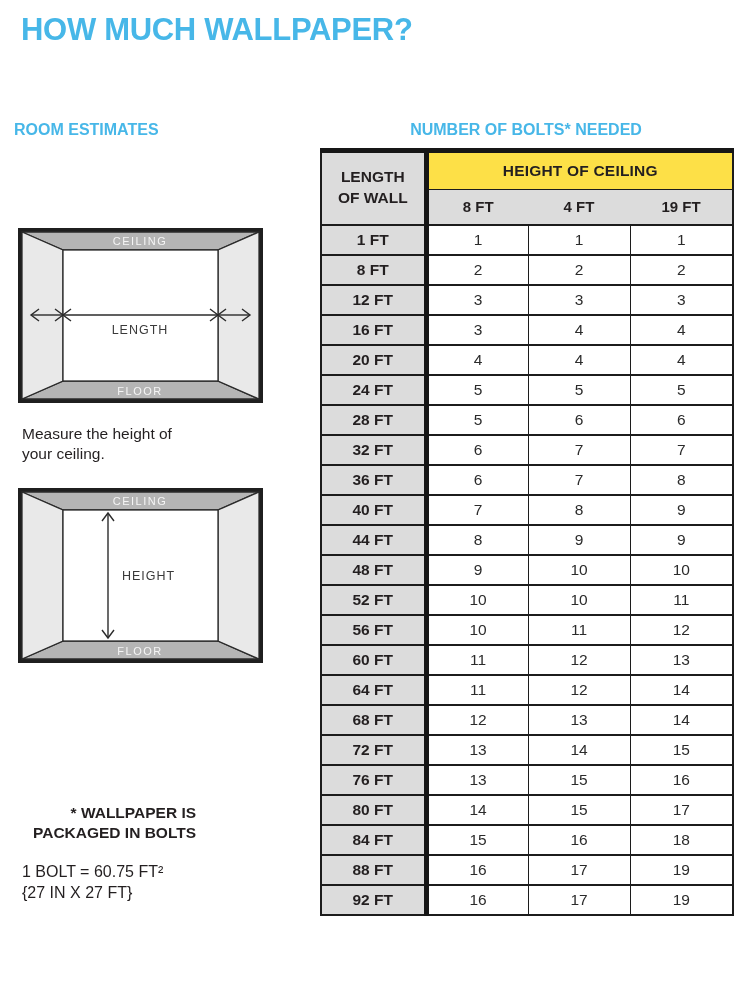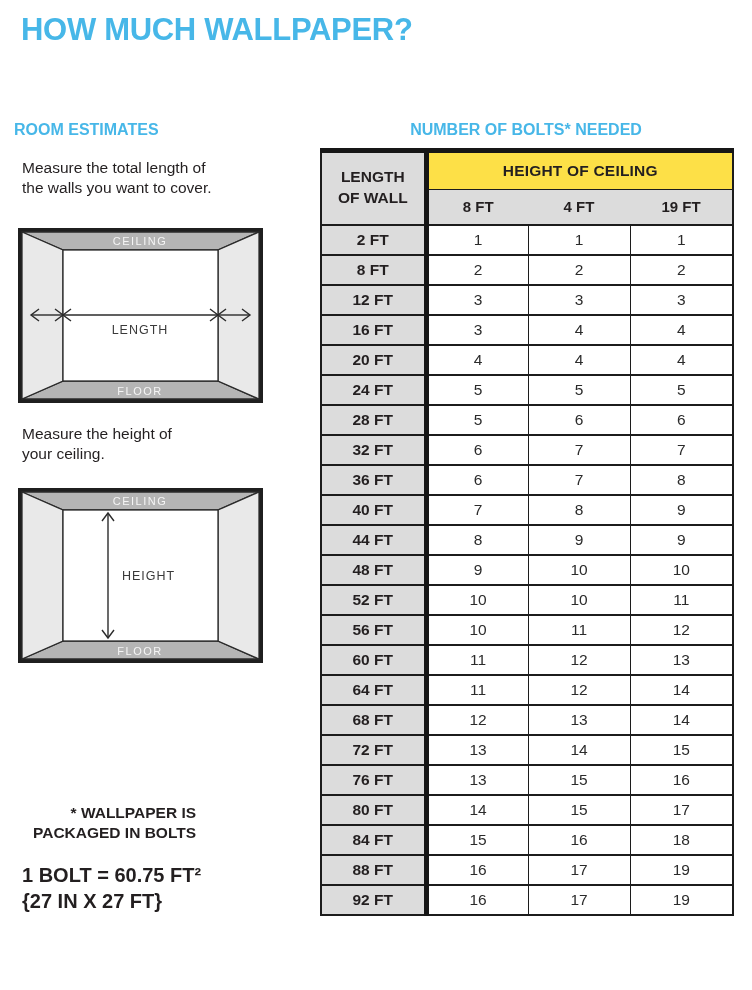--- a/index.html
+++ b/index.html
@@ -39,21 +39,21 @@
   #diag2 { top:488px; }
 
   .footnote {
     position:absolute; left:22px; top:803px;
     font-size:15.5px; font-weight:bold; line-height:1.3; color:#231f20;text-align:right;
   }
   .footnote .line2 { padding-left:11px; }
 
   .bolt-info {
     position:absolute; left:22px; top:862px;
-    font-size:20px; font-weight:bold; line-height:1.3; color:#231f20;
+    font-size:16px; font-weight:normal; line-height:1.3; color:#231f20;
     white-space:pre-line;
   }
 
   .table-wrap { position:absolute; left:320px; top:148px; }
   table.bolts {
     border-collapse:collapse; table-layout:fixed; width:412px;
     border-left:2px solid #1c1c1c; border-right:2px solid #1c1c1c;
     border-bottom:2px solid #1c1c1c; border-top:5px solid #161616;
   }
   table.bolts th, table.bolts td {
@@ -86,22 +86,20 @@
 </style>
 </head>
 <body>
 
 <div class="page">
 
   <h1 class="page-title">HOW MUCH WALLPAPER?</h1>
 
   <h2 class="section-heading" id="room-heading">ROOM ESTIMATES</h2>
 
-  <p class="instruction" id="p1">Measure the total length of
-the walls you want to cover.</p>
 
   <svg class="diagram" id="diag1" width="245" height="175" viewBox="0 0 245 175">
     <rect x="2" y="2" width="241" height="171" fill="#e9e9e9" stroke="#1f1f1f" stroke-width="4"></rect>
     <polygon points="4,4 241,4 200,22 45,22" fill="#b5b5b5" stroke="#2b2b2b" stroke-width="1.3"></polygon>
     <polygon points="4,171 241,171 200,153 45,153" fill="#b5b5b5" stroke="#2b2b2b" stroke-width="1.3"></polygon>
     <polygon points="4,4 45,22 45,153 4,171" fill="#e9e9e9" stroke="#2b2b2b" stroke-width="1.3"></polygon>
     <polygon points="241,4 200,22 200,153 241,171" fill="#e9e9e9" stroke="#2b2b2b" stroke-width="1.3"></polygon>
     <rect x="45" y="22" width="155" height="131" fill="#ffffff" stroke="#2b2b2b" stroke-width="1.3"></rect>
     <text x="122" y="17" text-anchor="middle" font-size="11" letter-spacing="1.5" fill="#f5f5f5">CEILING</text>
     <text x="122" y="167" text-anchor="middle" font-size="11" letter-spacing="1.5" fill="#f5f5f5">FLOOR</text>
@@ -165,21 +163,21 @@
           <th class="group" colspan="3">HEIGHT OF CEILING</th>
         </tr>
         <tr>
           <th class="sub">8 FT</th>
           <th class="sub">4 FT</th>
           <th class="sub">19 FT</th>
         </tr>
       </thead>
       <tbody>
           <tr>
-            <td class="wall-col">2 FT</td>
+            <td class="wall-col">1 FT</td>
             <td class="val">1</td>
             <td class="val">1</td>
             <td class="val">1</td>
           </tr>
           <tr>
             <td class="wall-col">8 FT</td>
             <td class="val">2</td>
             <td class="val">2</td>
             <td class="val">2</td>
           </tr>

